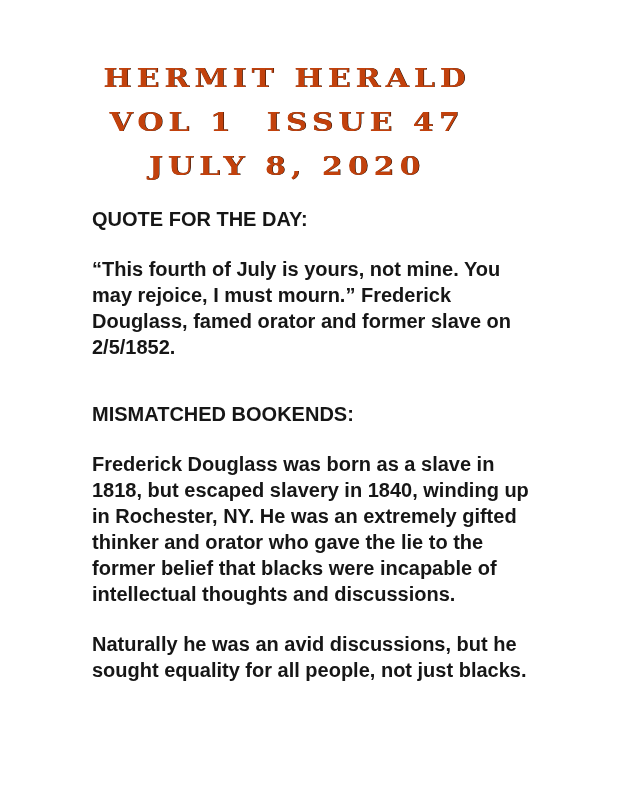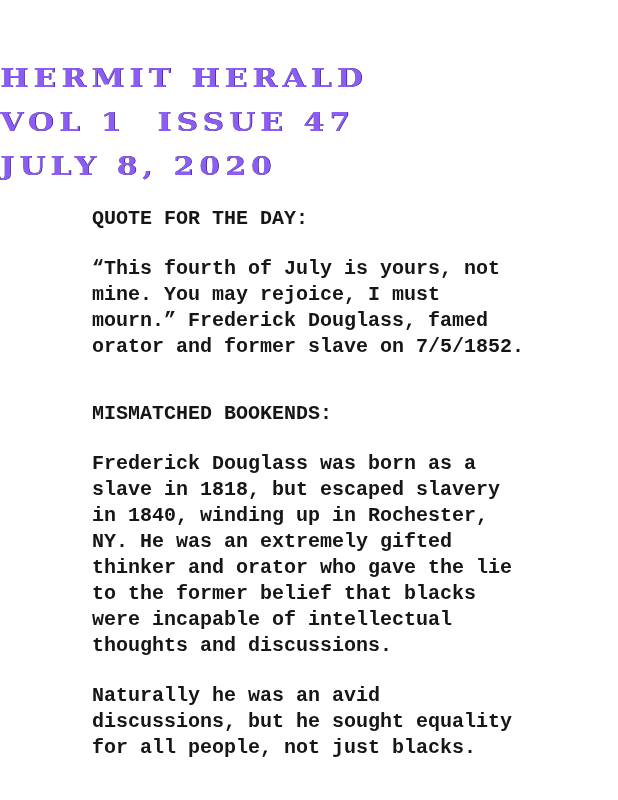--- a/index.html
+++ b/index.html
@@ -13,37 +13,37 @@
     height: 800px;
     background: #ffffff;
     color: #111111;
     overflow: hidden;
     box-sizing: border-box;
   }
   
   .masthead {
     padding-top: 56px;
     margin-right: 44px;            
-    text-align: left;
+    text-align: center;
     font-family: "DejaVu Serif", serif;
     font-weight: bold;
-    color: #8b5cf6;
+    color: #c2410c;
   }
   .m-line {
     font-size: 30px;
     line-height: 44px;
     letter-spacing: 5px;
     white-space: pre;              
     transform: scaleY(0.88);
     text-shadow: 0.5px 0 #0b0b0b;  
   }
   
   .body-copy {
     padding: 0 84px 0 92px;
-    font-family: Liberation Mono, monospace;
+    font-family: Liberation Sans, sans-serif;
     font-weight: bold;
     font-size: 20px;
     line-height: 26px;
     color: #161616;
   }
   .body-copy h2 {
     font-size: 20px;
     line-height: 26px;
     margin: 18px 0 24px 0;
     font-weight: bold;
@@ -62,21 +62,21 @@
 
   <header class="masthead">
     <div class="m-line">HERMIT HERALD</div>
     <div class="m-line">VOL 1  ISSUE 47</div>
     <div class="m-line">JULY 8, 2020</div>
   </header>
 
   <main class="body-copy">
     <h2>QUOTE FOR THE DAY:</h2>
 
-    <p>“This fourth of July is yours, not mine. You may rejoice, I must mourn.” Frederick Douglass, famed orator and former slave on 7/5/1852.</p>
+    <p>“This fourth of July is yours, not mine. You may rejoice, I must mourn.” Frederick Douglass, famed orator and former slave on 2/5/1852.</p>
 
     <h2 class="later">MISMATCHED BOOKENDS:</h2>
 
 
     <p>Frederick Douglass was born as a slave in 1818, but escaped slavery in 1840, winding up in Rochester, NY. He was an extremely gifted thinker and orator who gave the lie to the former belief that blacks were incapable of intellectual thoughts and discussions.</p>
 
     <p>Naturally he was an avid discussions, but he sought equality for all people, not just blacks.</p>
   </main>
 
 </div>

